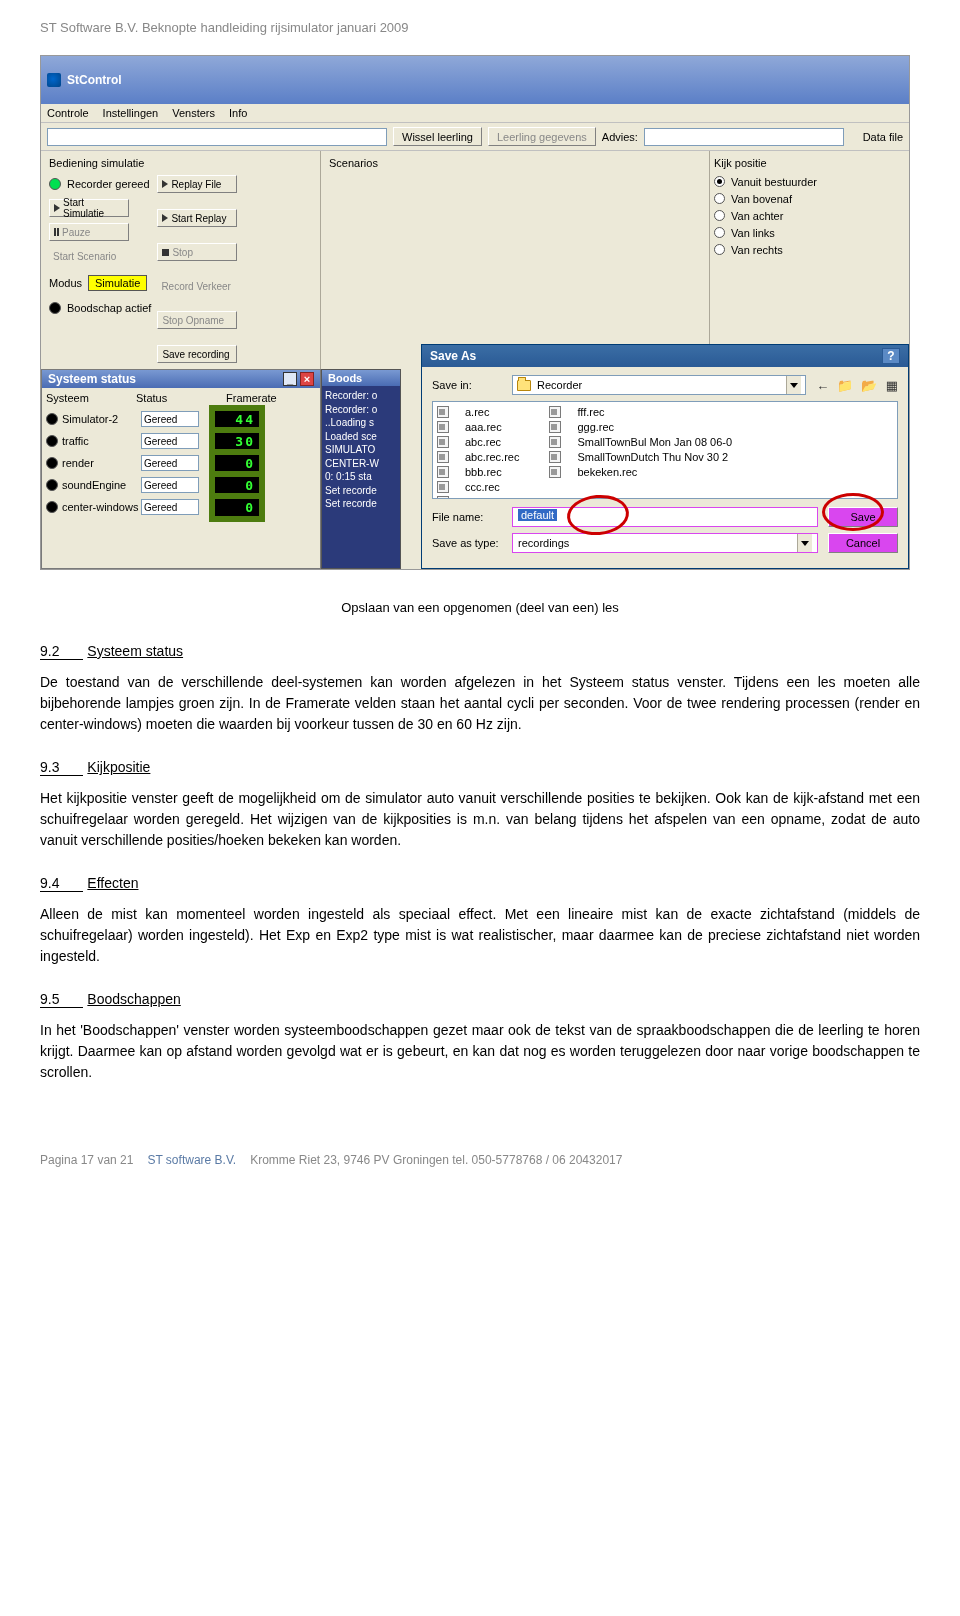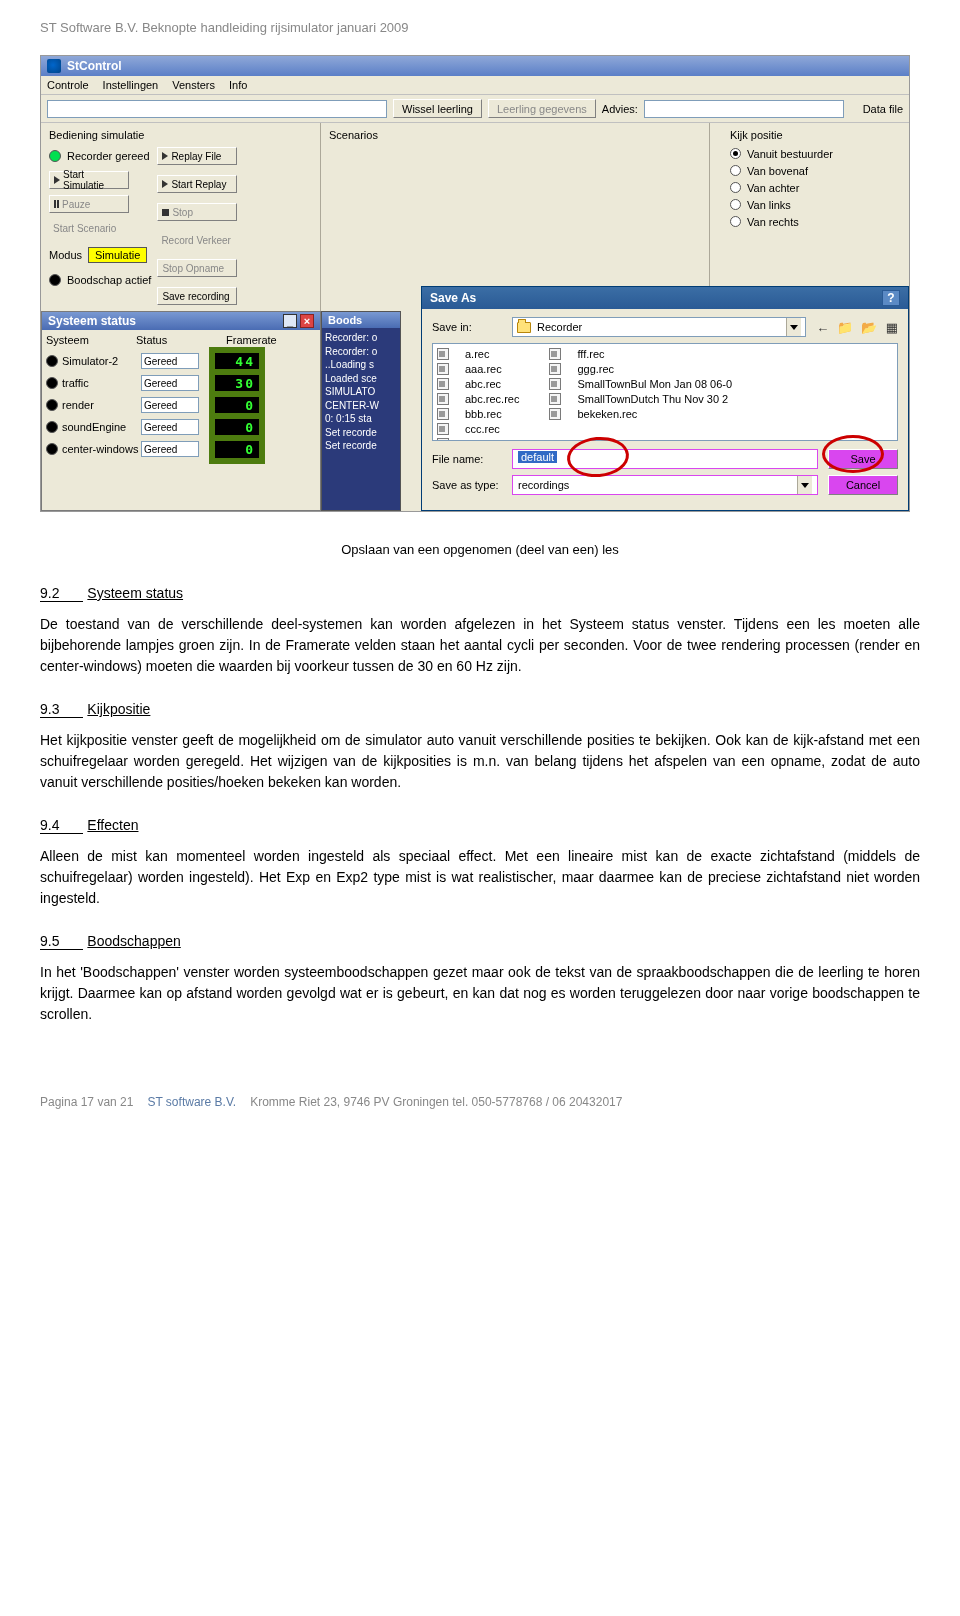--- a/index.html
+++ b/index.html
@@ -25,21 +25,21 @@
     font-size: 11px;
     font-family: Tahoma, Arial, sans-serif;
     color: #000;
     margin-bottom: 30px;
     width: 870px;
   }
   
   .titlebar {
     background: linear-gradient(#8fa8d8, #5b7fc7);
     color: #fff;
-    padding: 3px 6px;
+    padding: 17px 6px;
     font-weight: bold;
     font-size: 12px;
     display: flex;
     align-items: center;
     gap: 6px;
   }
   .titlebar .icon {
     width: 14px; height: 14px;
     background: radial-gradient(circle at 6px 6px,#06c,#048);
     display:inline-block;
@@ -111,21 +111,21 @@
   .modus {display:flex;align-items:center;gap:6px;margin-top:6px;}
   .modus-box{background:#ffff00;border:1px solid #555;padding:1px 6px;font-size:11px;}
   
   .panel-center {
     flex:1;
     padding:4px 8px;
   }
   
   .panel-right {
     width:200px;
-    padding:4px 20px;
+    padding:4px 4px;
     border-left:1px solid #aca899;
   }
   .radio-row{display:flex;align-items:center;gap:6px;height:17px;}
   .radio{width:11px;height:11px;border-radius:50%;border:1px solid #555;background:#fff;display:inline-flex;align-items:center;justify-content:center;}
   .radio.sel::after{content:"";width:5px;height:5px;border-radius:50%;background:#000;}
   
   .lower {
     display:flex;
     height:200px;
   }
@@ -272,21 +272,21 @@
               </div>
             <div class="modus">
                 <span>Modus</span>
                 <span class="modus-box">Simulatie</span>
               </div>
             <div class="sim-row" style="margin-top:4px;">
                 <span class="dot black"></span>
                 <span>Boodschap actief</span>
               </div>
           </div>
-          <div style="display:flex;flex-direction:column;gap:6px;align-items:center;">
+          <div style="display:flex;flex-direction:column;gap:12px;align-items:center;">
             <div class="sim-row">
                 <button class="small-btn">
                   <span class="play-icon"></span>
                   <span>Replay File</span>
                 </button>
               </div>
             <div class="sim-row">
                 <button class="small-btn">
                   <span class="play-icon"></span>
                   <span>Start Replay</span>

